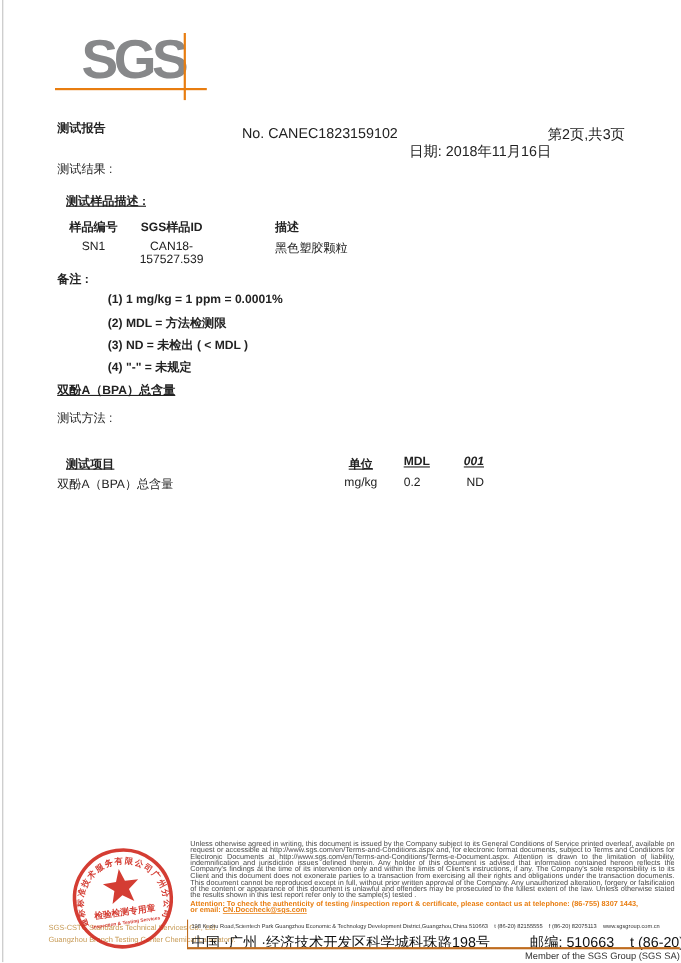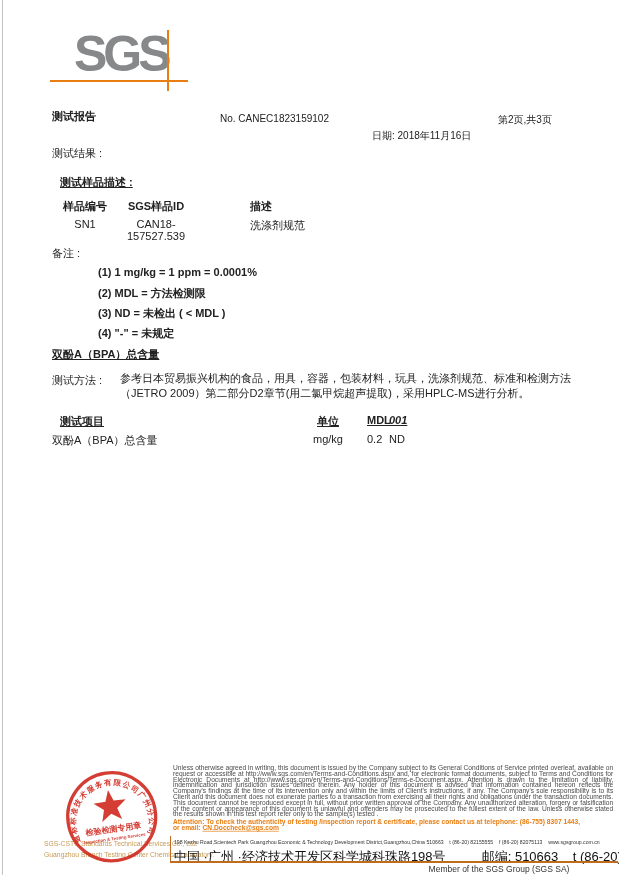--- a/index.html
+++ b/index.html
@@ -13,52 +13,52 @@
   .edge-line { left:2px; top:0; width:1px; height:875px; background:#c3c3c3; }
 
   
   .logo-text { left:74px; top:30px; font-size:50px; font-weight:bold; color:#87888a;
                letter-spacing:-4px; line-height:48px; }
   .logo-hline { left:50px; top:80px; width:138px; height:2px; background:#e87d10; }
   .logo-vline { left:167px; top:30px; width:2px; height:61px; background:#e87d10; }
 
   
   .report-title { left:52px; top:109px; font-size:11px; font-weight:bold; }
-  .hdr { font-size:10px; color:#222; }
+  .hdr { font-size:13px; color:#222; }
   .report-no { left:220px; top:113px; }
   .report-date { left:372px; top:113px;margin-top:16px; }
   .report-page { left:498px; top:113px; }
 
   .body-txt { font-size:11px; color:#222; }
   .bold { font-weight:bold; }
   .uline { text-decoration:underline; }
 
   .results-label { left:52px; top:146px; }
   .sample-heading { left:60px; top:175px; }
 
   .t1-c1 { left:55px; width:60px; text-align:center; }
   .t1-c2 { left:114px; width:84px; text-align:center; }
   .t1-c3 { left:250px; }
   .t1-hdr { top:199px; }
   .t1-row { top:218px; }
 
-  .notes-label { left:52px; top:246px; }
+  .notes-label { left:52px; top:246px;font-weight:bold; }
   .note-item { left:98px;font-weight:bold; }
 
   .bpa-heading { left:52px; top:347px; }
   .method-label { left:52px; top:373px; }
   .method-text { left:120px; top:371px; width:460px; line-height:15px; }
 
   .t2-hdr { top:414px; }
   .t2-row { top:433px; }
   .t2-item-h { left:60px; }
   .t2-item-r { left:52px; }
   .t2-unit { left:303px; width:50px; text-align:center; }
   .t2-mdl { left:367px; width:44px; text-align:left; }
-  .t2-val { left:389px; width:40px; text-align:left; }
+  .t2-val { left:400px; width:40px; text-align:right; }
   .italic { font-style:italic; }
 
   
   .company-tan { color:#c79a55; font-size:6.8px; line-height:8px; }
   .company-1 { left:44px; top:840px; }
   .company-2 { left:44px; top:851px; }
 
   .stamp-svg { left:42px; top:769px; width:136px; height:100px; transform:rotate(-8deg); opacity:0.88; }
 
   .legal-wrap { left:173px; top:765px; width:444px; height:72px; }
@@ -68,21 +68,21 @@
   .email-link { color:#e87d10; font-weight:bold; text-decoration:underline; }
 
   .addr-en-wrap { left:174px; top:839px; width:443px; height:9px; }
   .addr-en-inner { width:738px; transform:scale(0.6); transform-origin:0 0;
                    font-size:8.6px; color:#333; white-space:pre; }
   .addr-cn { left:174px; top:848px; font-size:13px; color:#111; white-space:pre; }
 
   .div-v { left:170px; top:836px; width:1px; height:26px; background:#bf6c1f; }
   .div-h { left:170px; top:861px; width:448px; height:2px; background:#bf6c1f; }
 
-  .member-line { left:380px; top:864px; width:238px; text-align:center; font-size:8.5px; color:#333; }
+  .member-line { left:380px; top:864px; width:238px; text-align:right; font-size:8.5px; color:#333; }
 </style>
 </head>
 <body>
 
 <div id="page">
 
   <div class="abs edge-line"></div>
 
   <div class="abs logo-text">SGS</div>
   <div class="abs logo-hline"></div>
@@ -94,31 +94,30 @@
   <div class="abs hdr report-page">第2页,共3页</div>
 
   <div class="abs body-txt results-label">测试结果 :</div>
 
   <div class="abs body-txt bold uline sample-heading">测试样品描述 :</div>
   <div class="abs body-txt bold t1-hdr t1-c1">样品编号</div>
   <div class="abs body-txt bold t1-hdr t1-c2">SGS样品ID</div>
   <div class="abs body-txt bold t1-hdr t1-c3">描述</div>
   <div class="abs body-txt t1-row t1-c1">SN1</div>
   <div class="abs body-txt t1-row t1-c2">CAN18-157527.539</div>
-  <div class="abs body-txt t1-row t1-c3">洗涤剂规范</div>
+  <div class="abs body-txt t1-row t1-c3">黑色塑胶颗粒</div>
 
   <div class="abs body-txt notes-label">备注 :</div>
   <div class="abs body-txt note-item" style="top:266px">(1) 1 mg/kg = 1 ppm = 0.0001%</div>
   <div class="abs body-txt note-item" style="top:286px">(2) MDL = 方法检测限</div>
   <div class="abs body-txt note-item" style="top:306px">(3) ND = 未检出 ( &lt; MDL )</div>
   <div class="abs body-txt note-item" style="top:326px">(4) "-" = 未规定</div>
 
   <div class="abs body-txt bold uline bpa-heading">双酚A（BPA）总含量</div>
   <div class="abs body-txt method-label">测试方法 :</div>
-  <div class="abs body-txt method-text">参考日本贸易振兴机构的食品，用具，容器，包装材料，玩具，洗涤剂规范、标准和检测方法（JETRO 2009）第二部分D2章节(用二氯甲烷超声提取)，采用HPLC-MS进行分析。</div>
 
   <div class="abs body-txt bold uline t2-hdr t2-item-h">测试项目</div>
   <div class="abs body-txt bold uline t2-hdr t2-unit">单位</div>
   <div class="abs body-txt bold uline t2-hdr t2-mdl">MDL</div>
   <div class="abs body-txt bold uline italic t2-hdr t2-val">001</div>
   <div class="abs body-txt t2-row t2-item-r">双酚A（BPA）总含量</div>
   <div class="abs body-txt t2-row t2-unit">mg/kg</div>
   <div class="abs body-txt t2-row t2-mdl">0.2</div>
   <div class="abs body-txt t2-row t2-val">ND</div>
 

